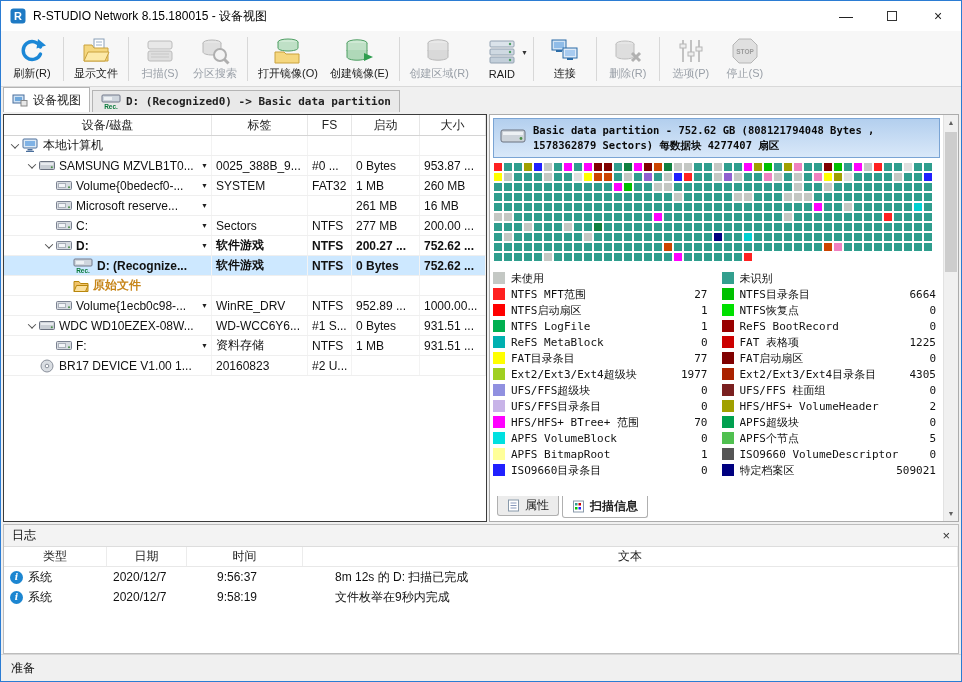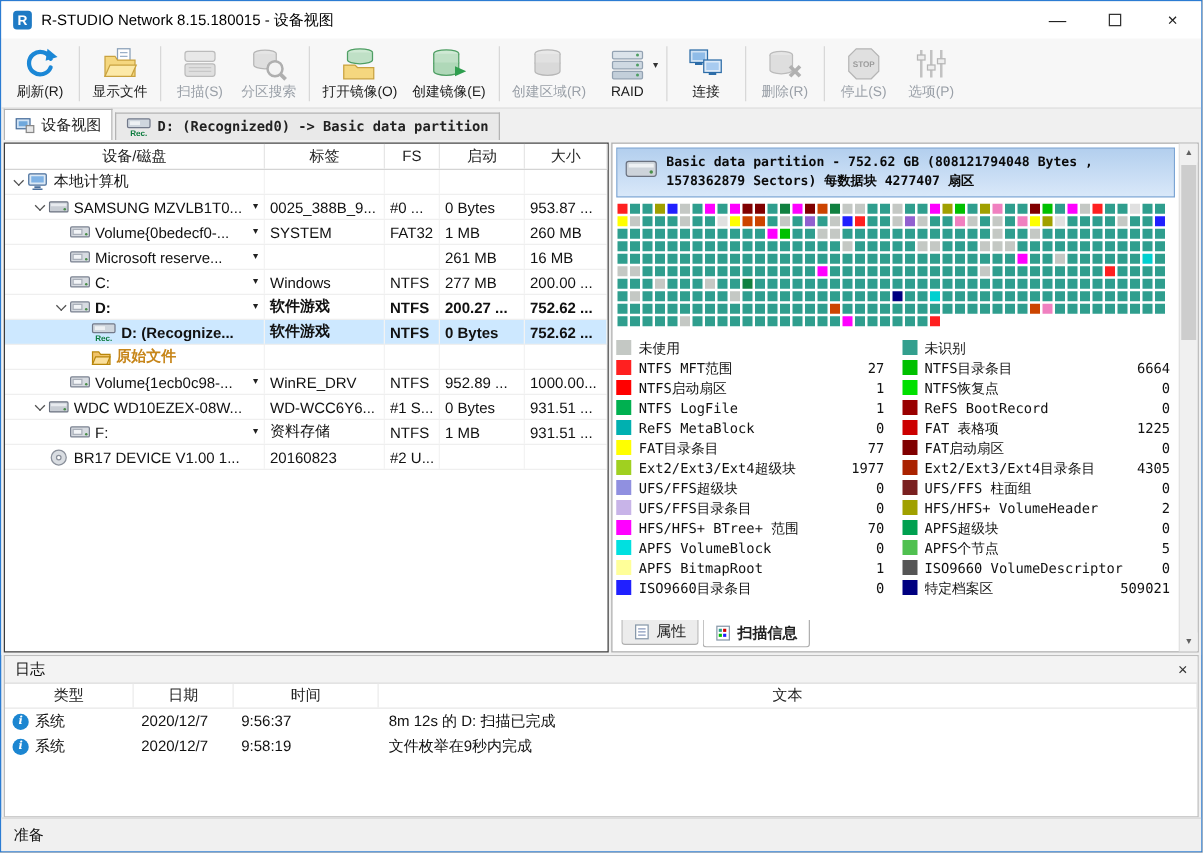--- a/index.html
+++ b/index.html
@@ -71,21 +71,21 @@
 
 .log-panel{flex:0 0 130px;background:#fff;border:1px solid #bdbdbd;margin:0 2px;display:flex;flex-direction:column;overflow:hidden;}
 .log-title{flex:0 0 22px;background:#f3f3f3;border-bottom:1px solid #ddd;display:flex;align-items:center;padding:0 8px;font-size:12px;color:#111;}
 .log-close{margin-left:auto;font-size:13px;color:#333;}
 .log-header{display:flex;flex:0 0 20px;align-items:flex-end;font-size:12px;color:#222;border-bottom:1px solid #e8e8e8;}
 .log-header .lh{text-align:center;border-right:1px solid #ececec;height:100%;display:flex;align-items:center;justify-content:center;}
 .t0{width:103px;}.t1{width:80px;}.t2{width:116px;}.t3{flex:1;}
 .log-row{display:flex;height:20px;align-items:center;font-size:12px;color:#111;}
 .lr-type{width:103px;display:flex;align-items:center;gap:5px;padding-left:6px;}
 .lr-date{width:80px;padding-left:6px;}
-.lr-time{width:116px;padding-left:6px;}
+.lr-time{width:116px;padding-left:6px;margin-left:24px;}
 .lr-text{flex:1;padding-left:8px;}
 .info-icon{width:13px;height:13px;border-radius:50%;background:#1c86d1;color:#fff;font-size:9px;display:inline-flex;align-items:center;justify-content:center;font-family:"DejaVu Serif","Liberation Serif",serif;font-style:italic;font-weight:bold;flex:0 0 13px;}
 
 .statusbar{flex:0 0 27px;display:flex;align-items:center;padding:0 10px;font-size:12px;background:#f0f0f0;border-top:1px solid #d6d6d6;color:#111;}
 </style>
 </head>
 <body>
 
 <div class="window">
 
@@ -242,38 +242,38 @@
             </svg>
           </span>
           <span>删除(R)</span>
         </div>
       </div>
       <div class="tb-sep"></div>
       <div class="tb-group">
         <div class="tb-btn disabled">
           <span class="tb-icon">
             <svg width="30" height="30" viewBox="0 0 30 30">
-              <polygon points="9,3 21,3 27,9 27,21 21,27 9,27 3,21 3,9" fill="#d9d9d9" stroke="#a0a0a0"></polygon>
-              <text x="15" y="17.5" font-size="6.5" text-anchor="middle" fill="#7c7c7c" font-family="sans-serif" font-weight="bold">STOP</text>
-            </svg>
-          </span>
-          <span>停止(S)</span>
-        </div>
-        <div class="tb-btn disabled">
-          <span class="tb-icon">
-            <svg width="30" height="30" viewBox="0 0 30 30">
               <line x1="7" y1="4" x2="7" y2="26" stroke="#aab2ba" stroke-width="2"></line>
               <line x1="15" y1="4" x2="15" y2="26" stroke="#aab2ba" stroke-width="2"></line>
               <line x1="23" y1="4" x2="23" y2="26" stroke="#aab2ba" stroke-width="2"></line>
               <rect x="4" y="8" width="6" height="4" fill="#e8ecf0" stroke="#9aa2aa"></rect>
               <rect x="12" y="16" width="6" height="4" fill="#e8ecf0" stroke="#9aa2aa"></rect>
               <rect x="20" y="11" width="6" height="4" fill="#e8ecf0" stroke="#9aa2aa"></rect>
             </svg>
           </span>
           <span>选项(P)</span>
+        </div>
+        <div class="tb-btn disabled">
+          <span class="tb-icon">
+            <svg width="30" height="30" viewBox="0 0 30 30">
+              <polygon points="9,3 21,3 27,9 27,21 21,27 9,27 3,21 3,9" fill="#d9d9d9" stroke="#a0a0a0"></polygon>
+              <text x="15" y="17.5" font-size="6.5" text-anchor="middle" fill="#7c7c7c" font-family="sans-serif" font-weight="bold">STOP</text>
+            </svg>
+          </span>
+          <span>停止(S)</span>
         </div>
       </div>
     </div>
 
   <div class="tabbar">
       <div class="vtab active">
         <span style="display: inline-flex;">
           <svg width="16" height="13" viewBox="0 0 16 13">
             <rect x="1" y="1" width="11" height="8" fill="#cfe2f4" stroke="#4a6f9c"></rect>
             <rect x="3" y="3" width="7" height="4" fill="#6fa8dc"></rect>
@@ -386,21 +386,21 @@
               <span class="tree-icon">
                 <svg width="16" height="13" viewBox="0 0 16 13">
                   <rect x="0.5" y="2.5" width="15" height="8" rx="1" fill="#d7dbe1" stroke="#7a8190"></rect>
                   <rect x="2.5" y="4.5" width="7" height="4" fill="#f2f4f7" stroke="#aab0ba"></rect>
                   <circle cx="13" cy="8.3" r="1" fill="#4a8f4a"></circle>
                 </svg>
               </span>
               <span class="tree-label">C:</span>
               <span class="row-dropdown">▼</span>
             </div>
-            <div class="cell pad c1">Windows</div>
+            <div class="cell pad c1">Sectors</div>
             <div class="cell pad c2">NTFS</div>
             <div class="cell pad c3">277 MB</div>
             <div class="cell pad c4">200.00 ...</div>
           </div>
           <div class="tree-row bold">
             <div class="cell c0" style="padding-left: 38px;">
               <span class="expander">
                 <span class="chev"></span>
               </span>
               <span class="tree-icon">

